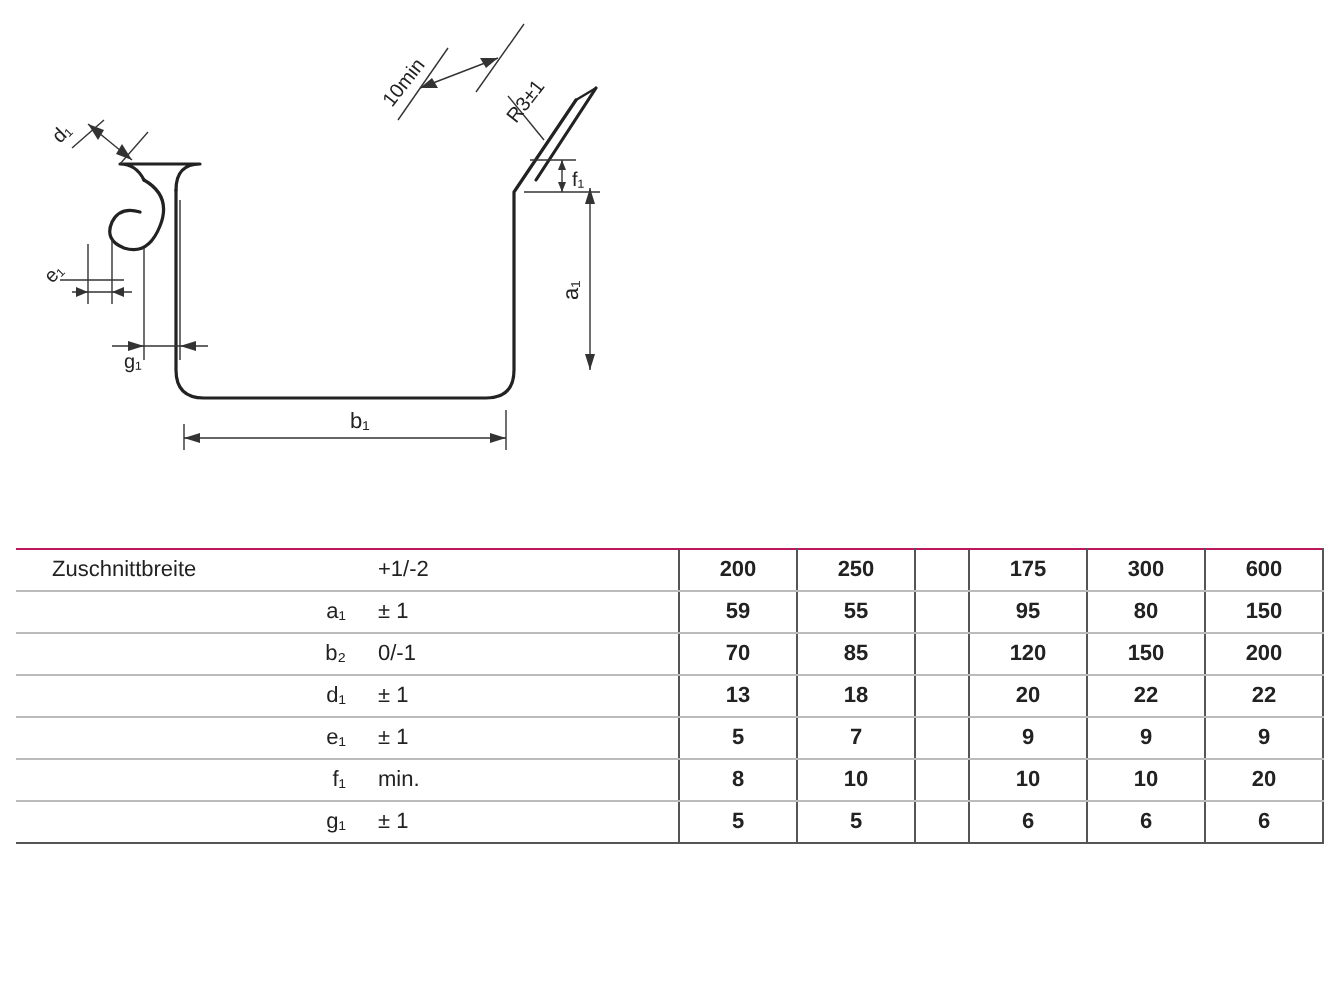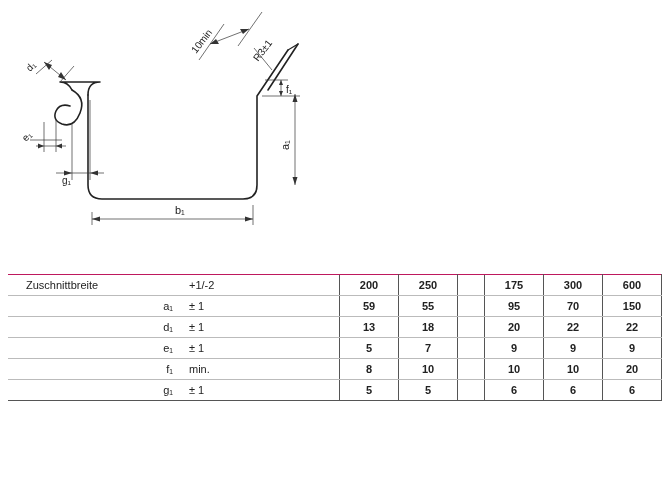--- a/index.html
+++ b/index.html
@@ -196,24 +196,34 @@
         <td class="numcell">600</td>
       </tr>
 
       <tr class="row-line">
         <td class="rowlabel">a₁</td>
         <td class="tol">± 1</td>
         <td class="numcell">59</td>
         <td class="numcell">55</td>
         <td class="gapcell"></td>
         <td class="numcell">95</td>
+        <td class="numcell">80</td>
+        <td class="numcell">150</td>
+      </tr>
+
+      <tr class="row-line">
+        <td class="rowlabel">b₂</td>
+        <td class="tol">0/-1</td>
         <td class="numcell">70</td>
+        <td class="numcell">85</td>
+        <td class="gapcell"></td>
+        <td class="numcell">120</td>
         <td class="numcell">150</td>
-      </tr>
-
+        <td class="numcell">200</td>
+      </tr>
 
       <tr class="row-line">
         <td class="rowlabel">d₁</td>
         <td class="tol">± 1</td>
         <td class="numcell">13</td>
         <td class="numcell">18</td>
         <td class="gapcell"></td>
         <td class="numcell">20</td>
         <td class="numcell">22</td>
         <td class="numcell">22</td>

